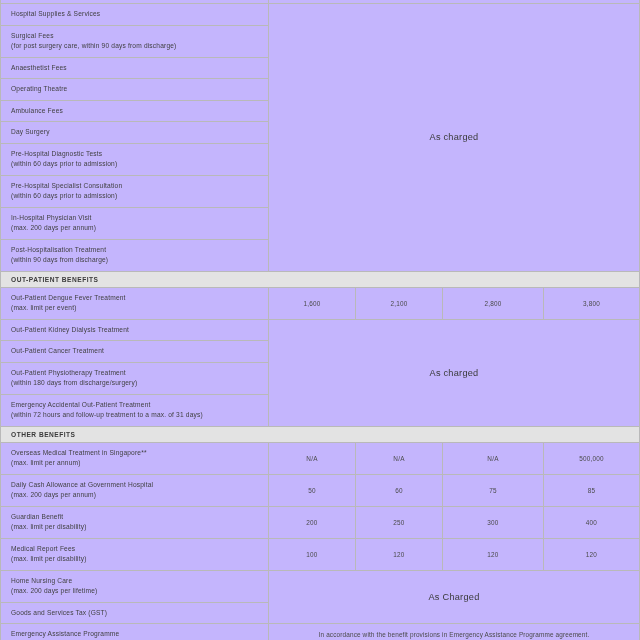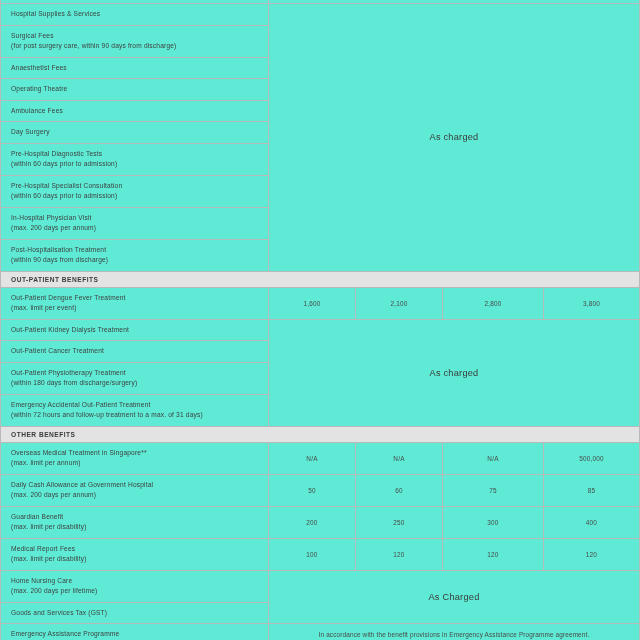--- a/index.html
+++ b/index.html
@@ -23,21 +23,21 @@
 
   table.benefits {
     width: 640px;
     border-collapse: collapse;
     table-layout: fixed;
   }
 
   table.benefits td {
     border: 1px solid #b9b9b9;
     vertical-align: middle;
-    background: #5eead4;
+    background: #c4b5fd;
   }
 
   
   td.label {
     width: 268px;
     padding: 5px 0 5px 10px;
     font-size: 6.6px;
     line-height: 10.5px;
     letter-spacing: 0.18px;
     color: #3f3f3f;

